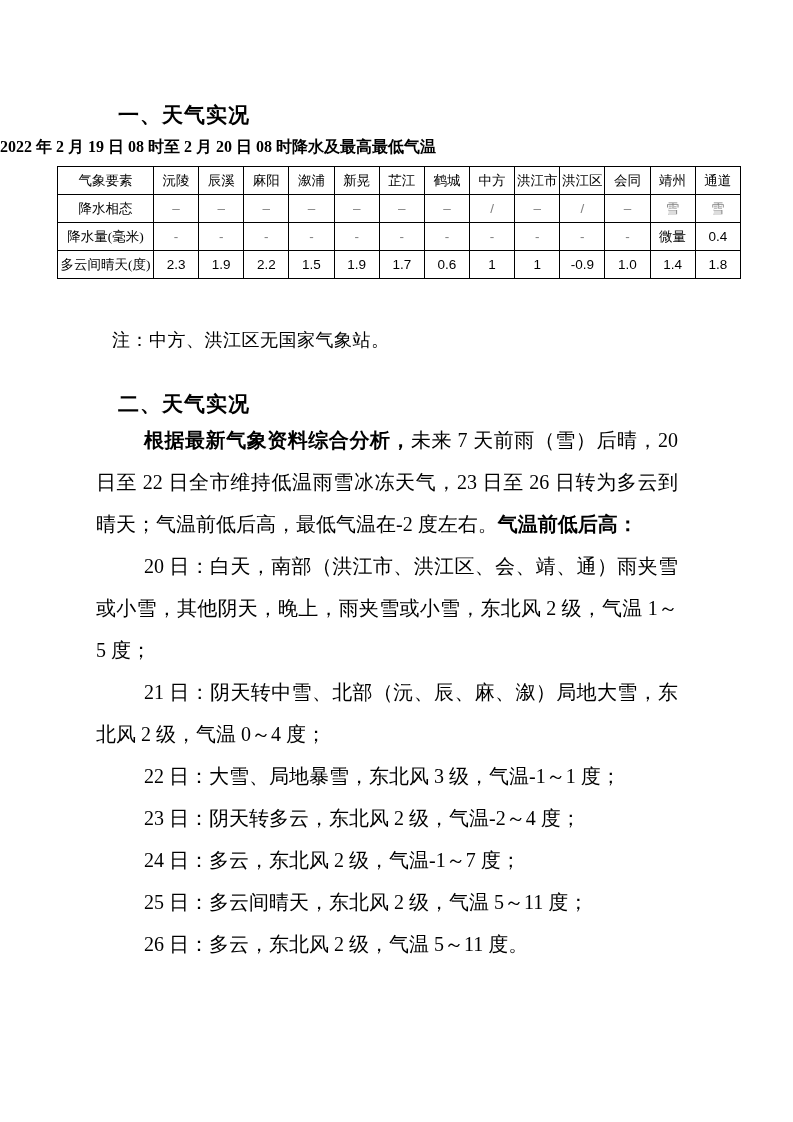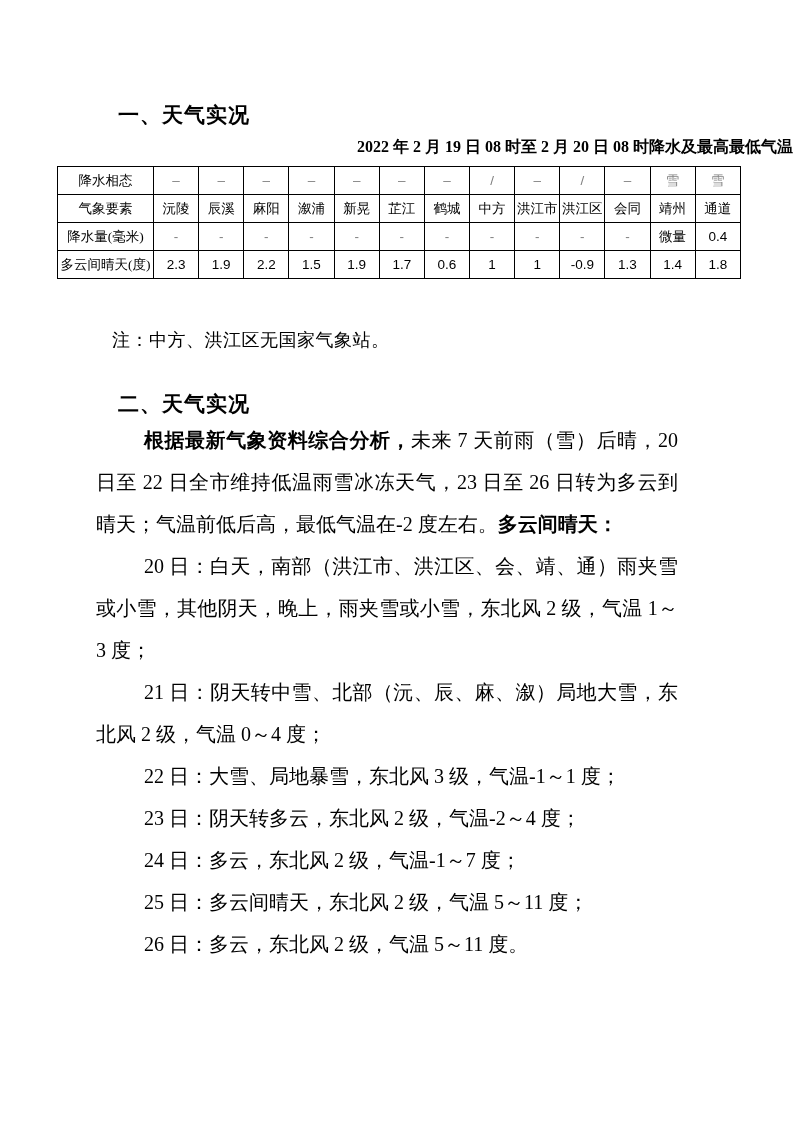--- a/index.html
+++ b/index.html
@@ -21,21 +21,21 @@
     letter-spacing: 1px;
     white-space: nowrap;
   }
   .h1 { top: 101px; }
   .h2 { top: 390px; }
   .table-title {
     position: absolute;
     top: 137px;
     left: 0;
     right: 0;
-    text-align: right;
+    text-align: left;
     font-size: 16px;
     font-weight: bold;
     white-space: nowrap;
   }
   table.wx {
     position: absolute;
     top: 166px;
     left: 57px;
     width: 684px;
     border-collapse: collapse;
@@ -101,50 +101,50 @@
         <col>
         <col>
         <col>
         <col>
         <col>
         <col>
         <col>
     </colgroup>
     <tbody>
       <tr>
+        <th>气象要素</th>
+        <th>沅陵</th>
+        <th>辰溪</th>
+        <th>麻阳</th>
+        <th>溆浦</th>
+        <th>新晃</th>
+        <th>芷江</th>
+        <th>鹤城</th>
+        <th>中方</th>
+        <th>洪江市</th>
+        <th>洪江区</th>
+        <th>会同</th>
+        <th>靖州</th>
+        <th>通道</th>
+      </tr>
+      <tr>
         <td>降水相态</td>
         <td class="val muted">–</td>
         <td class="val muted">–</td>
         <td class="val muted">–</td>
         <td class="val muted">–</td>
         <td class="val muted">–</td>
         <td class="val muted">–</td>
         <td class="val muted">–</td>
         <td class="val muted">/</td>
         <td class="val muted">–</td>
         <td class="val muted">/</td>
         <td class="val muted">–</td>
         <td class="val muted">雪</td>
         <td class="val muted">雪</td>
-      </tr>
-      <tr>
-        <th>气象要素</th>
-        <th>沅陵</th>
-        <th>辰溪</th>
-        <th>麻阳</th>
-        <th>溆浦</th>
-        <th>新晃</th>
-        <th>芷江</th>
-        <th>鹤城</th>
-        <th>中方</th>
-        <th>洪江市</th>
-        <th>洪江区</th>
-        <th>会同</th>
-        <th>靖州</th>
-        <th>通道</th>
       </tr>
       <tr>
         <td>降水量(毫米)</td>
         <td class="val muted">-</td>
         <td class="val muted">-</td>
         <td class="val muted">-</td>
         <td class="val muted">-</td>
         <td class="val muted">-</td>
         <td class="val muted">-</td>
         <td class="val muted">-</td>
@@ -160,34 +160,34 @@
         <td class="val">2.3</td>
         <td class="val">1.9</td>
         <td class="val">2.2</td>
         <td class="val">1.5</td>
         <td class="val">1.9</td>
         <td class="val">1.7</td>
         <td class="val">0.6</td>
         <td class="val">1</td>
         <td class="val">1</td>
         <td class="val">-0.9</td>
-        <td class="val">1.3</td>
+        <td class="val">1.0</td>
         <td class="val">1.4</td>
         <td class="val">1.8</td>
       </tr>
     </tbody>
   </table>
 
   <div class="note">注：中方、洪江区无国家气象站。</div>
 
   <div class="section-heading h2">二、天气实况</div>
 
   <div class="body-text">
-    <p><span class="bold">根据最新气象资料综合分析，</span><span>未来 7 天前雨（雪）后晴，20 日至 22 日全市维持低温雨雪冰冻天气，23 日至 26 日转为多云到晴天；气温前低后高，最低气温在-2 度左右。</span><span class="bold">多云间晴天：</span></p>
-    <p>20 日：白天，南部（洪江市、洪江区、会、靖、通）雨夹雪或小雪，其他阴天，晚上，雨夹雪或小雪，东北风 2 级，气温 1～3 度；</p>
+    <p><span class="bold">根据最新气象资料综合分析，</span><span>未来 7 天前雨（雪）后晴，20 日至 22 日全市维持低温雨雪冰冻天气，23 日至 26 日转为多云到晴天；气温前低后高，最低气温在-2 度左右。</span><span class="bold">气温前低后高：</span></p>
+    <p>20 日：白天，南部（洪江市、洪江区、会、靖、通）雨夹雪或小雪，其他阴天，晚上，雨夹雪或小雪，东北风 2 级，气温 1～5 度；</p>
     <p>21 日：阴天转中雪、北部（沅、辰、麻、溆）局地大雪，东北风 2 级，气温 0～4 度；</p>
     <p>22 日：大雪、局地暴雪，东北风 3 级，气温-1～1 度；</p>
     <p>23 日：阴天转多云，东北风 2 级，气温-2～4 度；</p>
     <p>24 日：多云，东北风 2 级，气温-1～7 度；</p>
     <p>25 日：多云间晴天，东北风 2 级，气温 5～11 度；</p>
     <p>26 日：多云，东北风 2 级，气温 5～11 度。</p>
   </div>
 
 </div>
 

